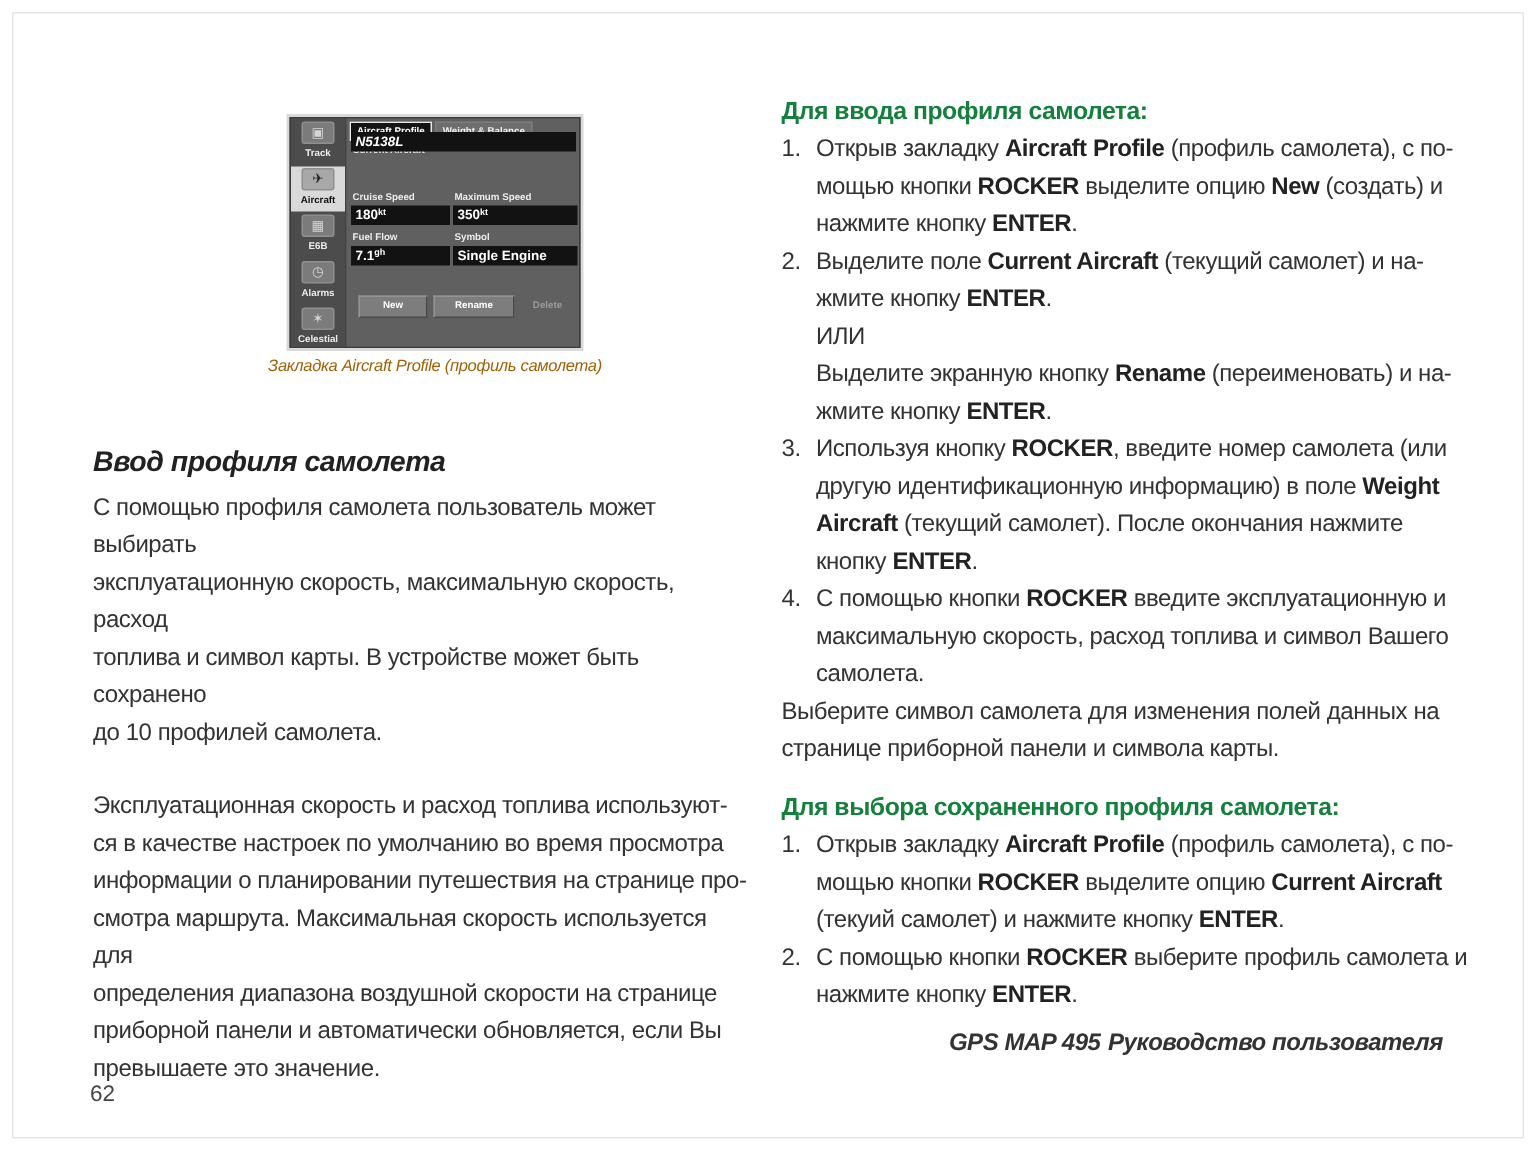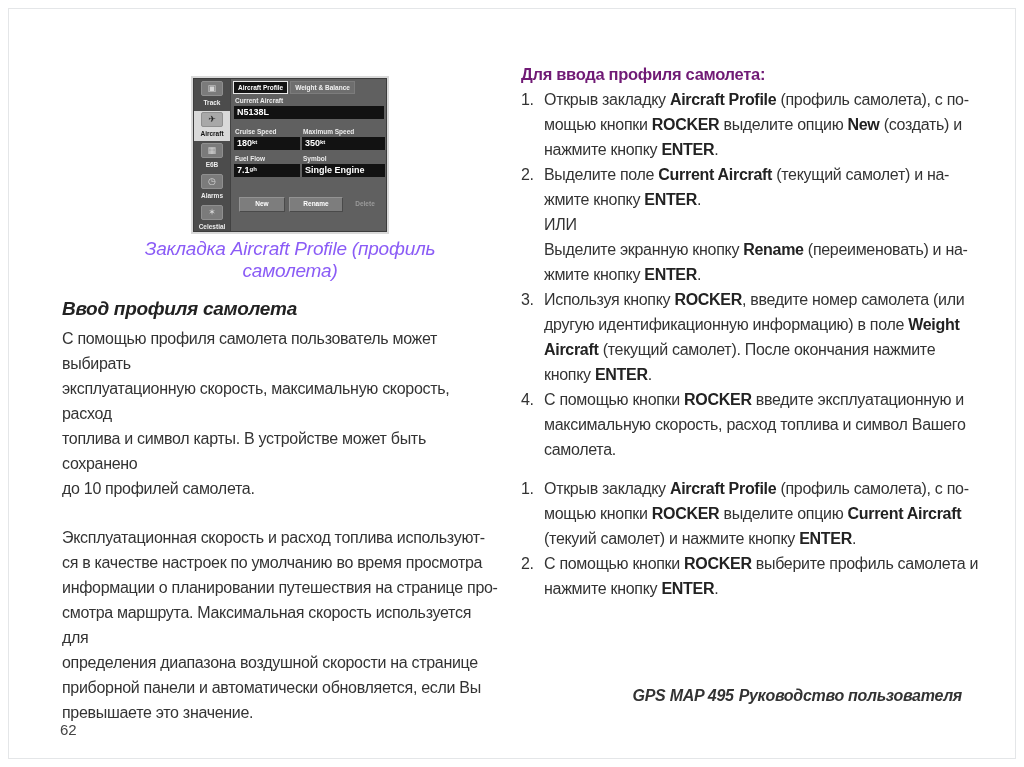--- a/index.html
+++ b/index.html
@@ -31,27 +31,27 @@
   .dev-field{position:absolute;height:13px;background:#121212;color:#ffffff;font-size:9px;font-weight:bold;
     line-height:13px;padding-left:3px;white-space:nowrap;overflow:hidden;}
   .dev-field .unit{font-size:6px;vertical-align:top;line-height:10px;}
   .dev-btn{position:absolute;top:118px;height:13px;background:#7d7d7d;border:1px solid #939393;
     border-bottom-color:#4a4a4a;border-right-color:#4a4a4a;color:#fff;font-size:6.5px;font-weight:bold;
     text-align:center;line-height:12px;}
   .dev-btn.disabled{background:transparent;border-color:transparent;color:#9a9a9a;}
 
   
   .caption{position:absolute;left:95px;top:238px;width:390px;text-align:center;
-    font-style:italic;font-size:19px;color:#8b5cf6;letter-spacing:-0.2px;}
+    font-style:italic;font-size:11px;color:#a16207;letter-spacing:-0.2px;}
   .left-col{position:absolute;left:62px;top:298px;width:452px;}
   .left-col h2{margin:0 0 6px 0;font-size:19px;font-style:italic;font-weight:bold;color:#222;letter-spacing:-0.3px;}
   .body-p{margin:0 16px 24px 0;font-size:16px;line-height:25px;letter-spacing:-0.3px;color:#333;}
   .right-col{position:absolute;left:521px;top:62px;width:472px;}
   .r-section{margin-bottom:14px;}
-  .r-section h3{margin:0;font-size:16.5px;font-weight:bold;color:#701a75;line-height:25px;letter-spacing:-0.3px;}
+  .r-section h3{margin:0;font-size:16.5px;font-weight:bold;color:#15803d;line-height:25px;letter-spacing:-0.3px;}
   .li{display:flex;font-size:16px;line-height:25px;letter-spacing:-0.3px;color:#333;}
   .li .num{width:23px;flex:0 0 23px;}
   .li .li-text{flex:1;}
   .outro{margin:0;font-size:16px;line-height:25px;letter-spacing:-0.3px;color:#333;}
   b{font-weight:bold;color:#222;}
 
   .footer-left{position:absolute;left:60px;top:688px;font-size:15px;color:#444;margin-top:33px;}
   .footer-right{position:absolute;right:62px;top:687px;font-size:16px;font-style:italic;font-weight:bold;
     color:#333;letter-spacing:-0.3px;}
   .footer-right .model{margin-right:5px;}
@@ -84,21 +84,21 @@
         <div class="dev-icon">✶</div>
         <div class="dev-side-label">Celestial</div>
       </div>
     </div>
     <div class="dev-main">
       <div class="dev-tabs">
         <div class="dev-tab sel">Aircraft Profile</div>
         <div class="dev-tab">Weight &amp; Balance</div>
       </div>
       <div class="dev-lbl" style="left:4px;top:18px;">Current Aircraft</div>
-      <div class="dev-field" style="left:3px;top:27px;width:147px;">N5138L</div>
+      <div class="dev-field" style="left:3px;top:9px;width:147px;font-style:italic;">N5138L</div>
 
       <div class="dev-lbl" style="left:4px;top:49px;">Cruise Speed</div>
       <div class="dev-lbl" style="left:72px;top:49px;">Maximum Speed</div>
       <div class="dev-field" style="left:3px;top:58px;width:63px;"><span>180</span><span class="unit">kt</span></div>
       <div class="dev-field" style="left:71px;top:58px;width:80px;"><span>350</span><span class="unit">kt</span></div>
 
       <div class="dev-lbl" style="left:4px;top:76px;">Fuel Flow</div>
       <div class="dev-lbl" style="left:72px;top:76px;">Symbol</div>
       <div class="dev-field" style="left:3px;top:85px;width:63px;"><span>7.1</span><span class="unit">gh</span></div>
       <div class="dev-field" style="left:71px;top:85px;width:80px;">Single Engine</div>
@@ -129,22 +129,24 @@
         <span class="li-text">Выделите поле <b>Current Aircraft</b> (текущий самолет) и на-<br>жмите кнопку <b>ENTER</b>.<br>ИЛИ<br>Выделите экранную кнопку <b>Rename</b> (переименовать) и на-<br>жмите кнопку <b>ENTER</b>.</span>
       </div>
       <div class="li">
         <span class="num">3.</span>
         <span class="li-text">Используя кнопку <b>ROCKER</b>, введите номер самолета (или<br>другую идентификационную информацию) в поле <b>Weight</b><br><b>Aircraft</b> (текущий самолет). После окончания нажмите<br>кнопку <b>ENTER</b>.</span>
       </div>
       <div class="li">
         <span class="num">4.</span>
         <span class="li-text">С помощью кнопки <b>ROCKER</b> введите эксплуатационную и<br>максимальную скорость, расход топлива и символ Вашего<br>самолета.</span>
       </div>
+      <p class="outro">Выберите символ самолета для изменения полей данных на<br>странице приборной панели и символа карты.</p>
     </div>
     <div class="r-section">
+      <h3>Для выбора сохраненного профиля самолета:</h3>
       <div class="li">
         <span class="num">1.</span>
         <span class="li-text">Открыв закладку <b>Aircraft Profile</b> (профиль самолета), с по-<br>мощью кнопки <b>ROCKER</b> выделите опцию <b>Current Aircraft</b><br>(текуий самолет) и нажмите кнопку <b>ENTER</b>.</span>
       </div>
       <div class="li">
         <span class="num">2.</span>
         <span class="li-text">С помощью кнопки <b>ROCKER</b> выберите профиль самолета и<br>нажмите кнопку <b>ENTER</b>.</span>
       </div>
     </div>
   </div>

